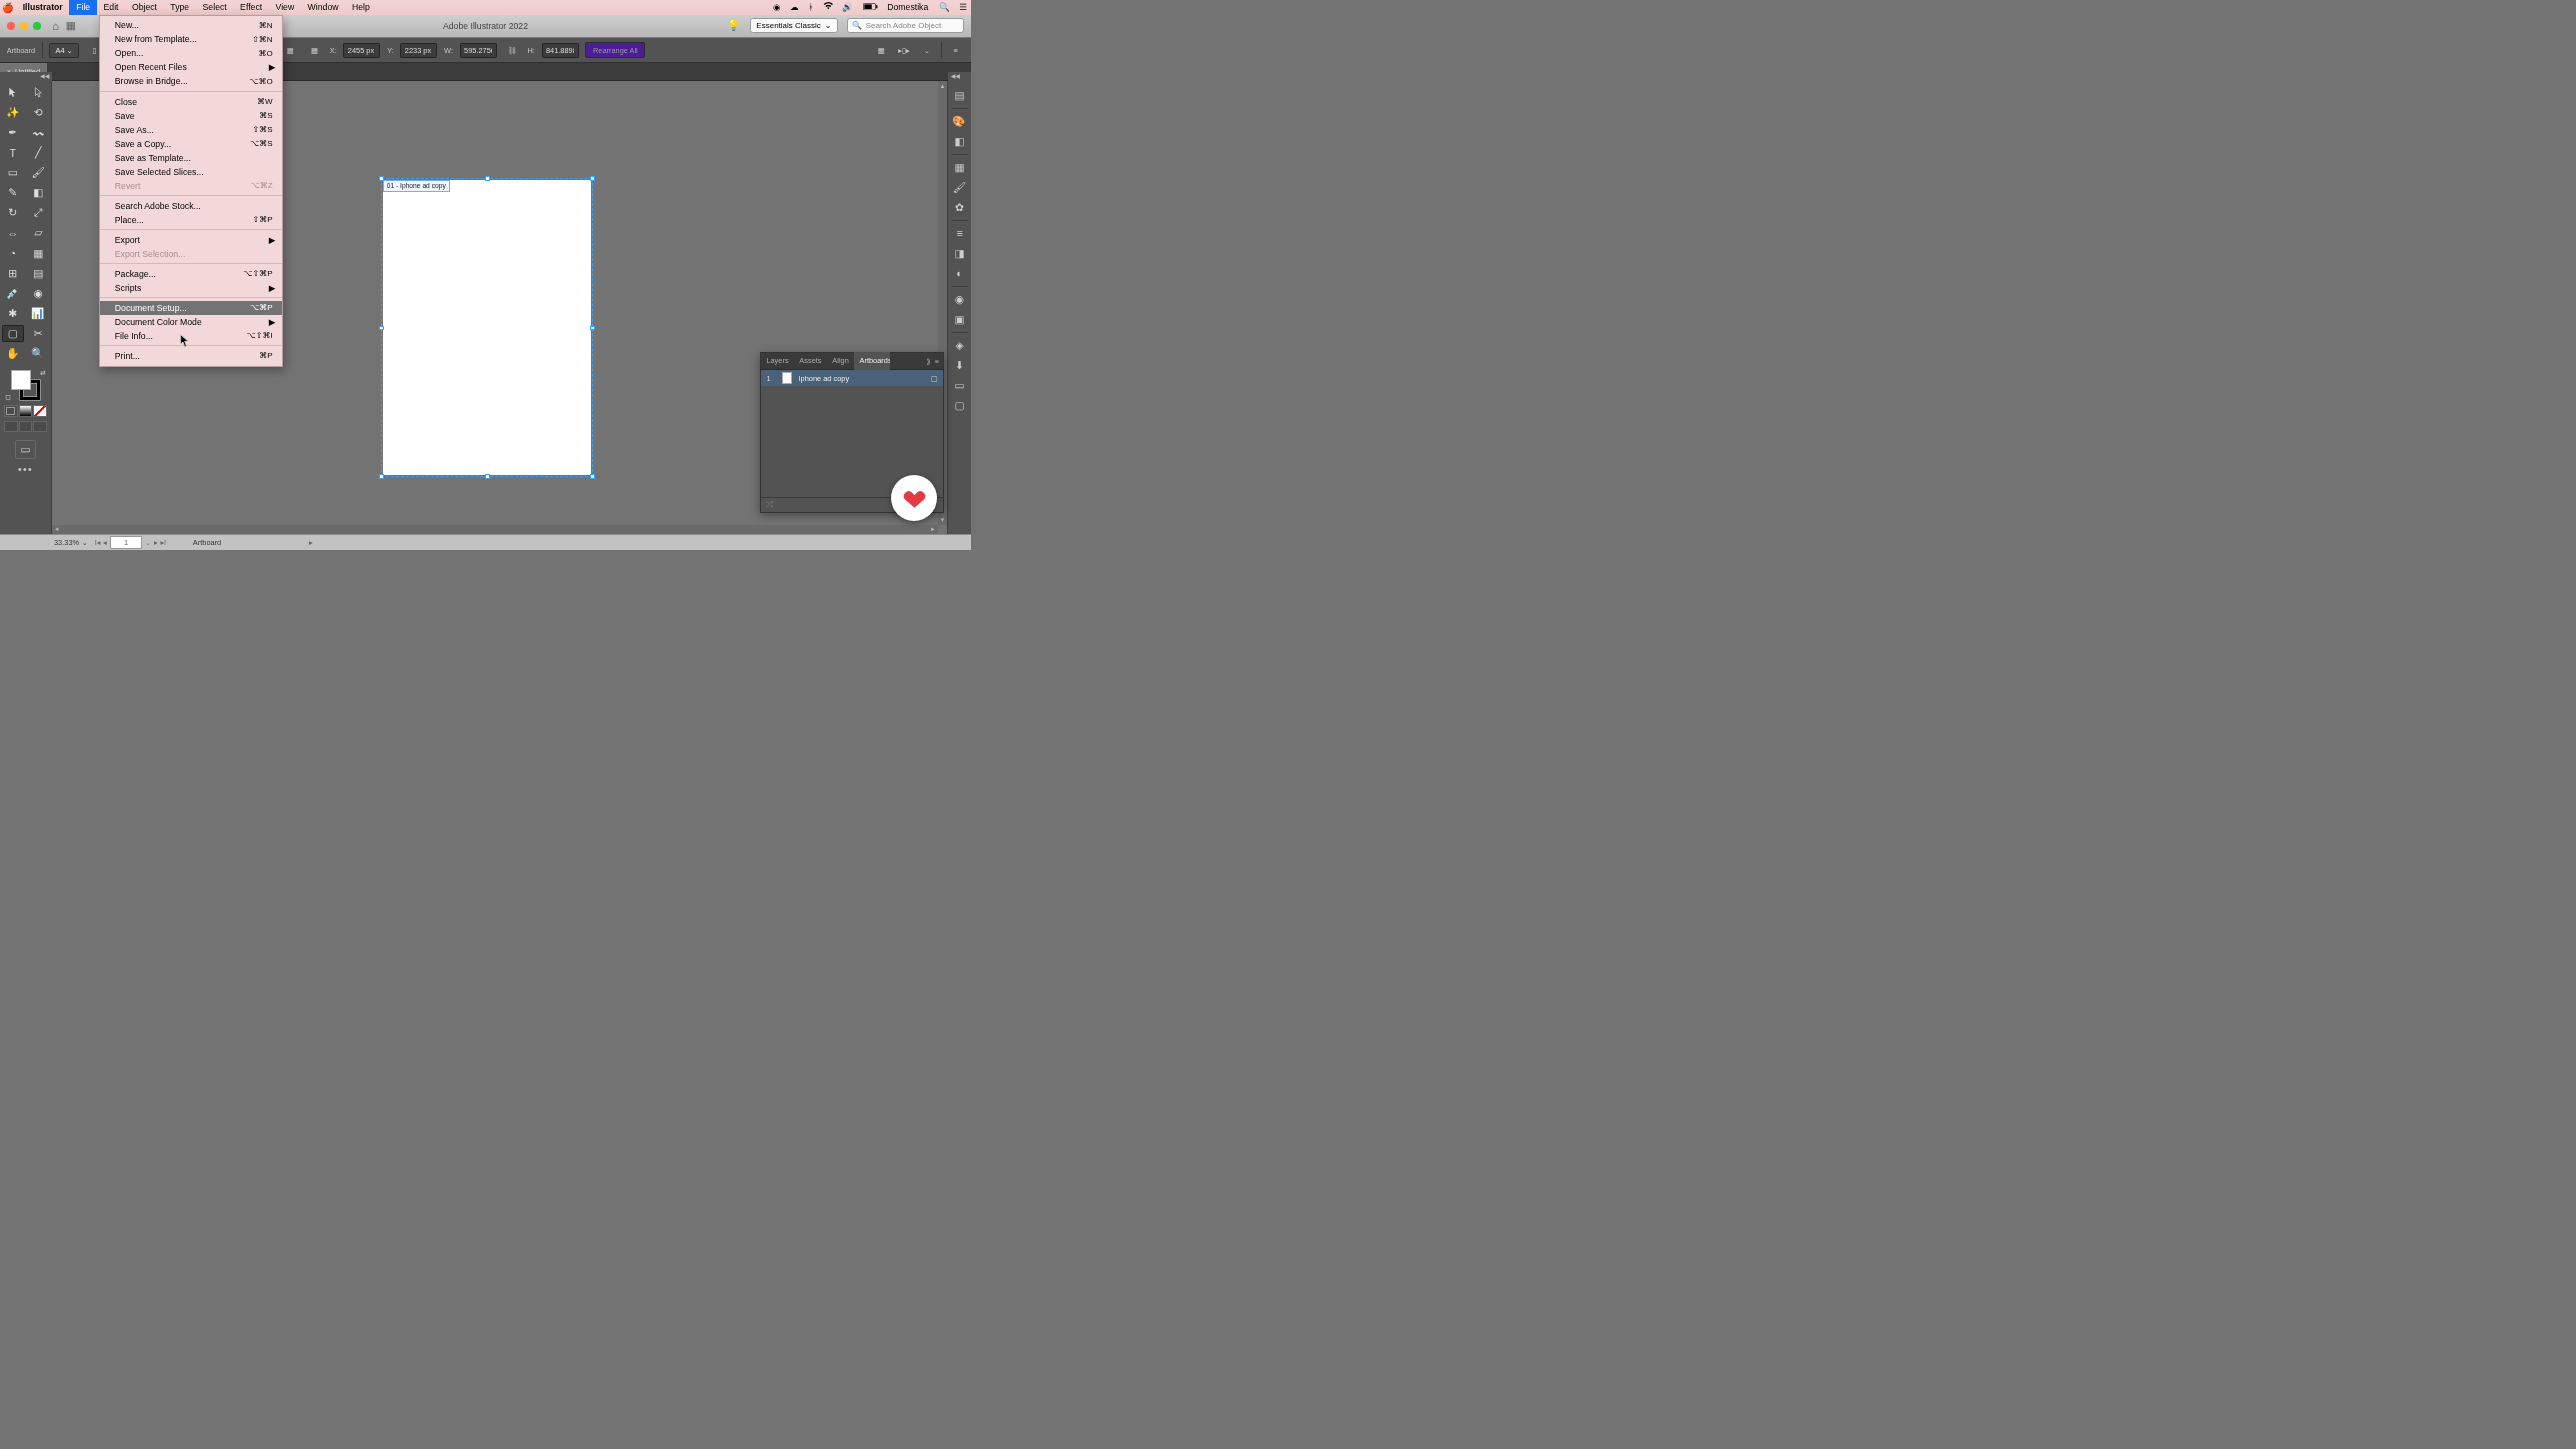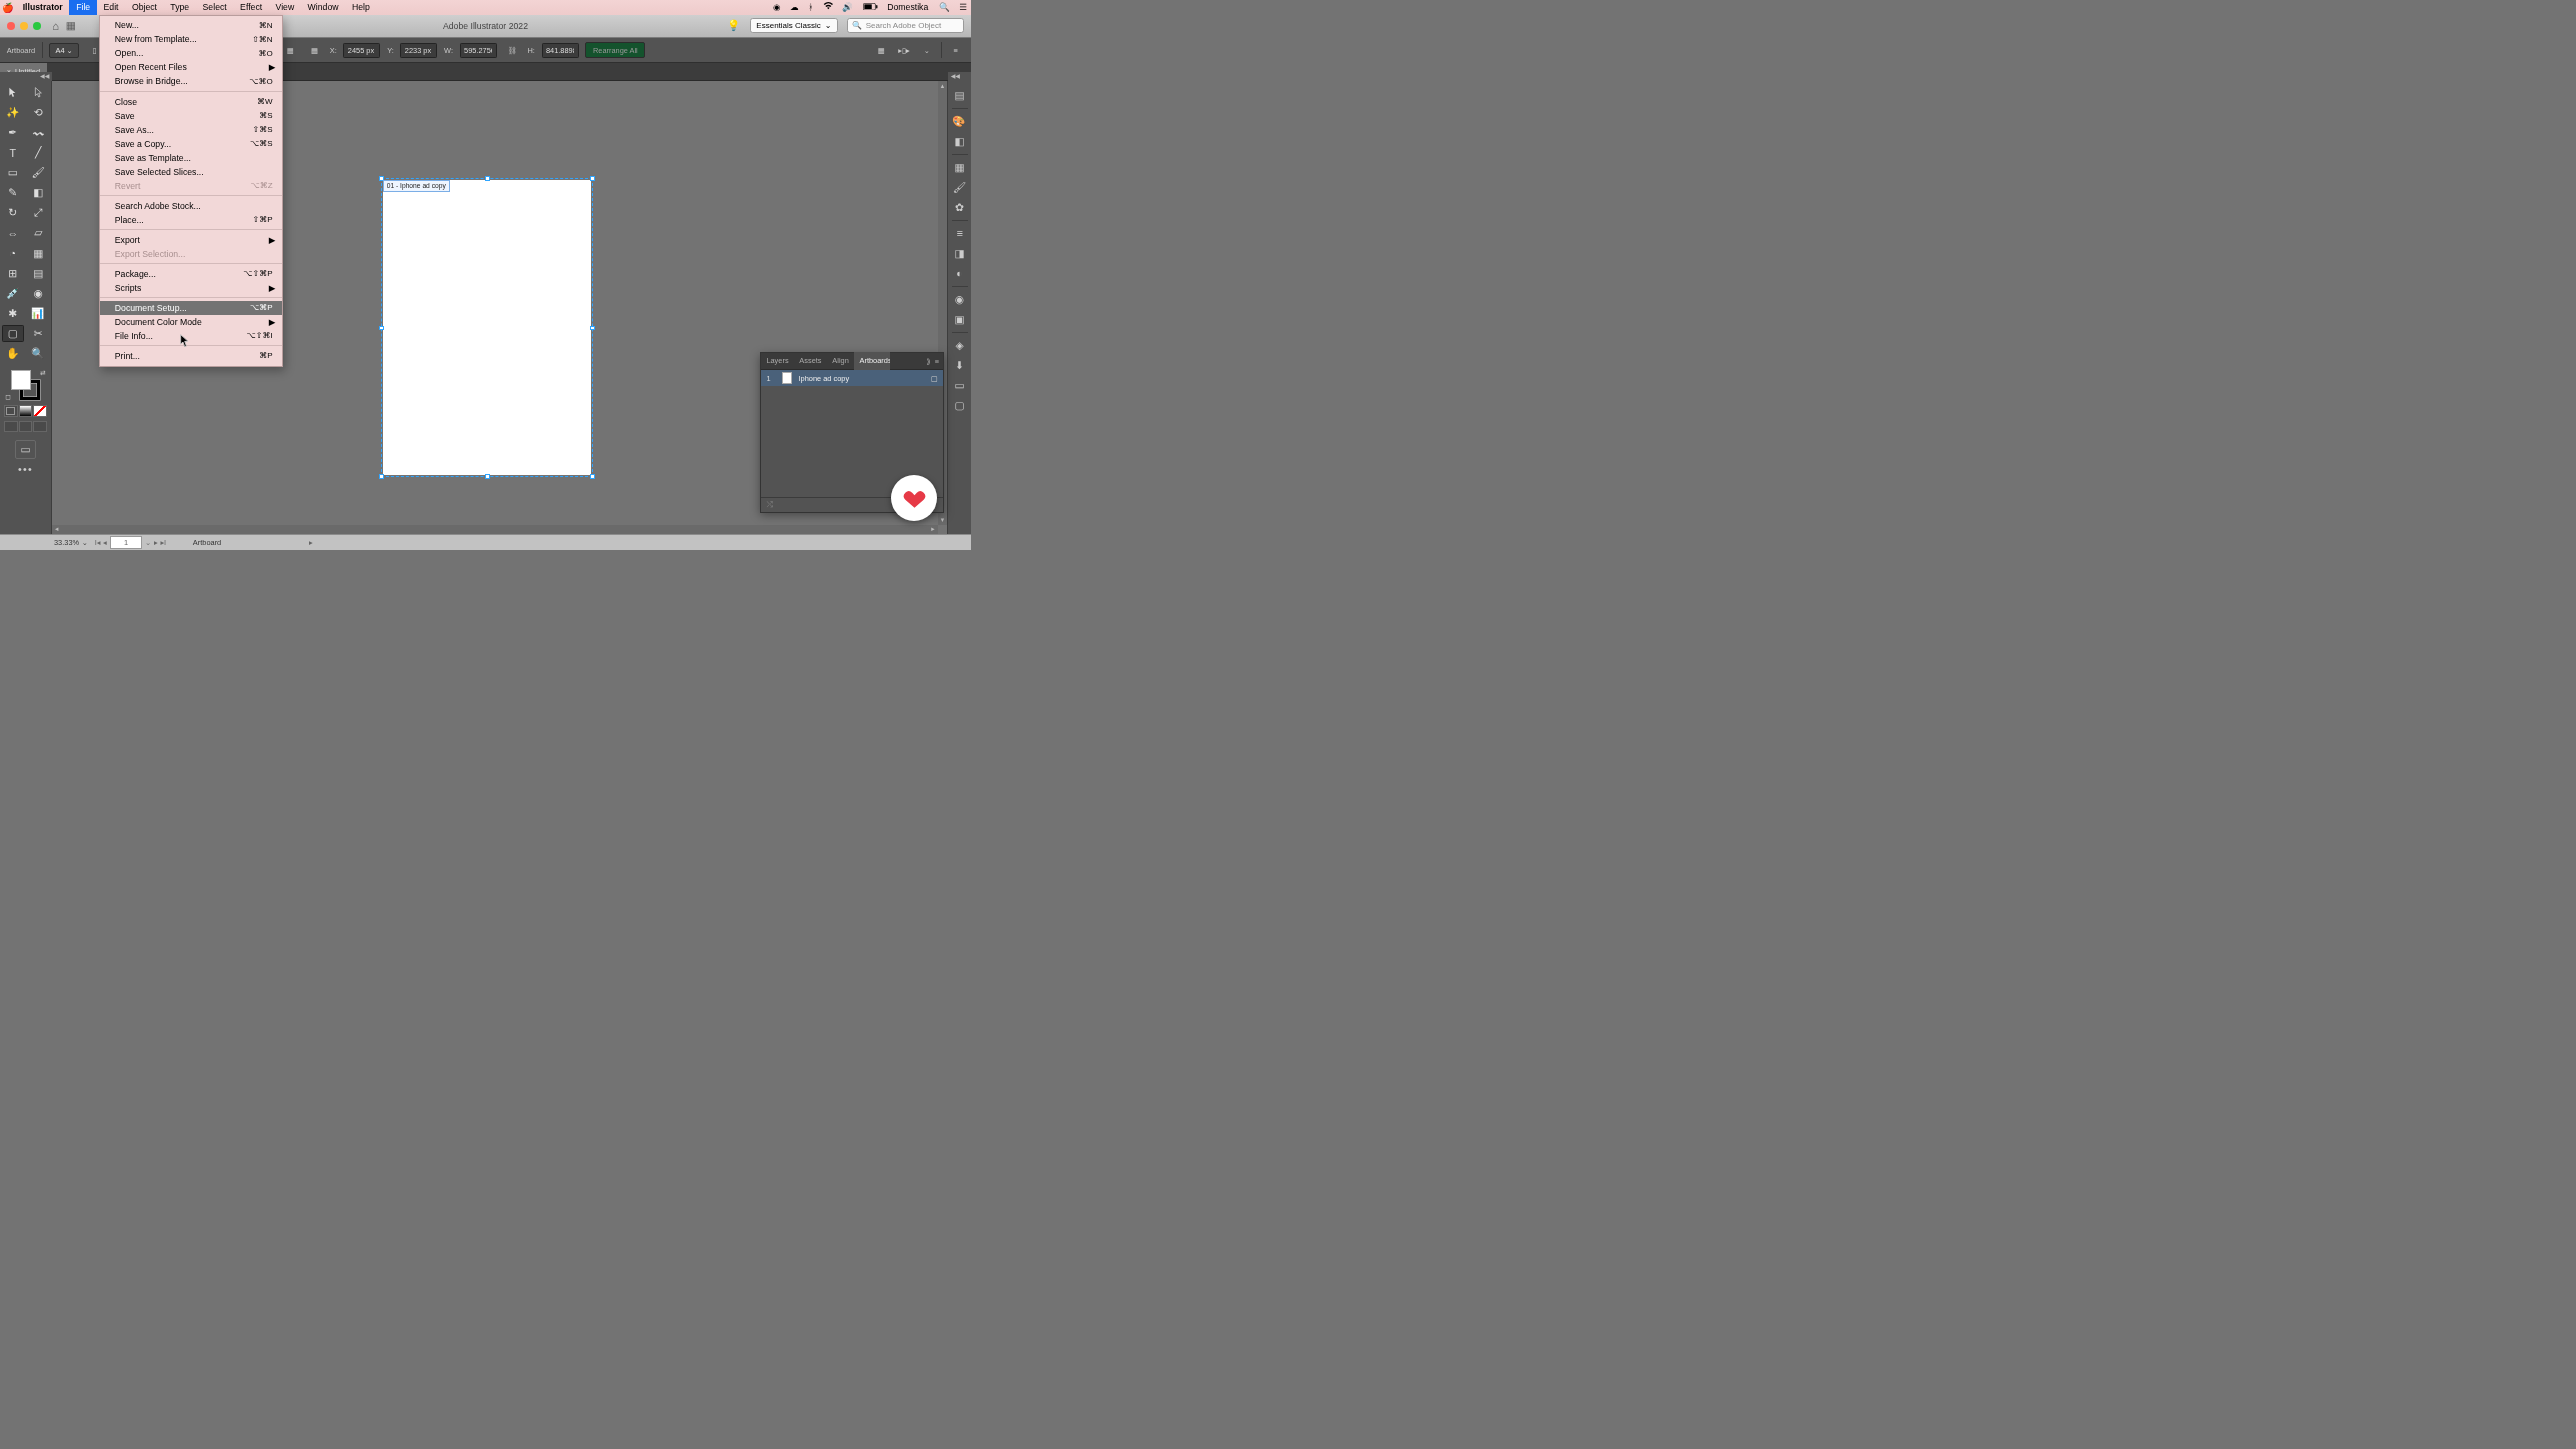--- a/index.html
+++ b/index.html
@@ -32,21 +32,21 @@
     .titlebar .bulb { color: #888; font-size: 10.7px; }
 
     
     .controlbar { height: 25.5px; background: #535353; border-bottom: 0.7px solid #2f2f2f; display: flex; align-items: center; color: #e6e6e6; font-size: 7.4px; padding: 0 6.7px; gap: 6.7px; }
     .controlbar .pill { background: #474747; border: 0.7px solid #2e2e2e; border-radius: 2px; padding: 2px 5.4px; display: inline-flex; align-items: center; }
     .controlbar .label { color: #c9c9c9; }
     .controlbar .sep { width: 0.7px; height: 16px; background: #3b3b3b; }
     .controlbar input { background: #3c3c3c; border: 0.7px solid #242424; color: #ddd; font-size: 7.4px; padding: 2px 3.4px; width: 37px; border-radius: 1.3px; }
     .controlbar input.wide { width: 81px; }
     .controlbar .iconbtn { width: 17.4px; height: 17.4px; display: flex; align-items: center; justify-content: center; color:#ccc; }
-    .controlbar .rearrange { background:#14532d; border:0.7px solid #2c2c2c; border-radius:2px; padding:2.7px 6.7px; color:#999;text-align:center; }
+    .controlbar .rearrange { background:#4c1d95; border:0.7px solid #2c2c2c; border-radius:2px; padding:2.7px 6.7px; color:#999;text-align:center; }
     .controlbar .right { margin-left:auto; display:flex; align-items:center; gap:5.4px; }
 
     
     .tabstrip { height: 17.4px; background: #3c3c3c; display: flex; align-items: stretch; border-bottom: 0.7px solid #2a2a2a; }
     .tabstrip .tab { display: flex; align-items: center; color: #ddd; font-size: 7.4px; padding: 0 6.7px; background: #737373; gap: 4px; }
     .tabstrip .tab .x { color:#ddd; }
 
     
     .left-tools { position: absolute; left: 0; top: 81px; width: 52px; bottom: 16px; background: #535353; border-right: 0.7px solid #3d3d3d; display: flex; flex-direction: column; align-items: center; padding-top: 2.7px; }
     .left-tools .expand { position:absolute; top:-9.4px; left:0; width:52px; height:9.4px; background:#535353; color:#bbb; font-size:6px; text-align:right; padding-right:2.7px; line-height:9.4px; }

